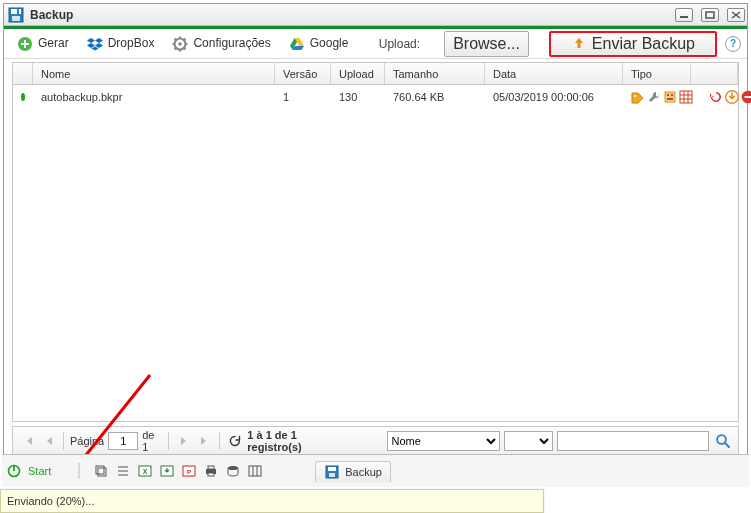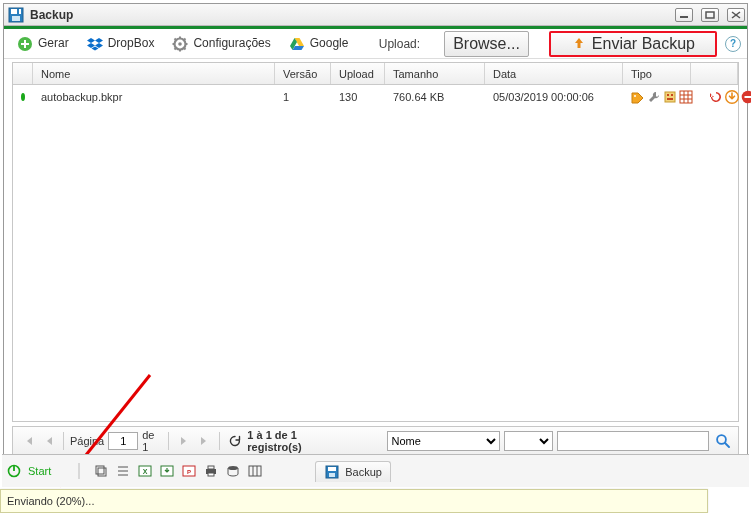--- a/index.html
+++ b/index.html
@@ -47,21 +47,21 @@
   .combo { height:20px; border:1px solid #aaa; background:#fff; font-size:11px; }
   .srch { flex:1 1 auto; height:20px; border:1px solid #aaa; background:#fff; font-size:11px; padding:0 4px; }
   .mag { width:20px; height:20px; display:flex; align-items:center; justify-content:center; cursor:pointer; }
 
   
   .bottombar { position:absolute; left:2px; right:2px; bottom:26px; height:22px; display:flex; align-items:center; gap:6px; padding:16px 4px; border-top:1px solid #bbb; background:#f5f5f5; }
   .bottombar .tabbtn { display:flex; align-items:center; gap:5px; padding:2px 8px; border:1px solid #c8c8c8; border-bottom:none; border-radius:3px 3px 0 0; background:linear-gradient(#fcfcfc,#ececec); font-size:11px; cursor:pointer; }
   .mini { width:16px; height:16px; display:flex; align-items:center; justify-content:center; }
   .green-link { color:#1aa81a; font-size:11px; cursor:pointer; }
 
-  .tooltip { position:absolute; left:0px; bottom:0px; width:708px; height:24px; background:#ffffe6; border:1px solid #cfcf9a; display:flex; align-items:center; padding:0 6px; font-size:11px; color:#333; box-shadow:0 0 2px rgba(0,0,0,.1); }
+  .tooltip { position:absolute; left:0px; bottom:0px; width:544px; height:24px; background:#ffffe6; border:1px solid #cfcf9a; display:flex; align-items:center; padding:0 6px; font-size:11px; color:#333; box-shadow:0 0 2px rgba(0,0,0,.1); }
 
   .arrow { position:absolute; pointer-events:none; }
 
   svg { display:block; }
 </style>
 </head>
 <body>
 
 <div class="stage">
 

